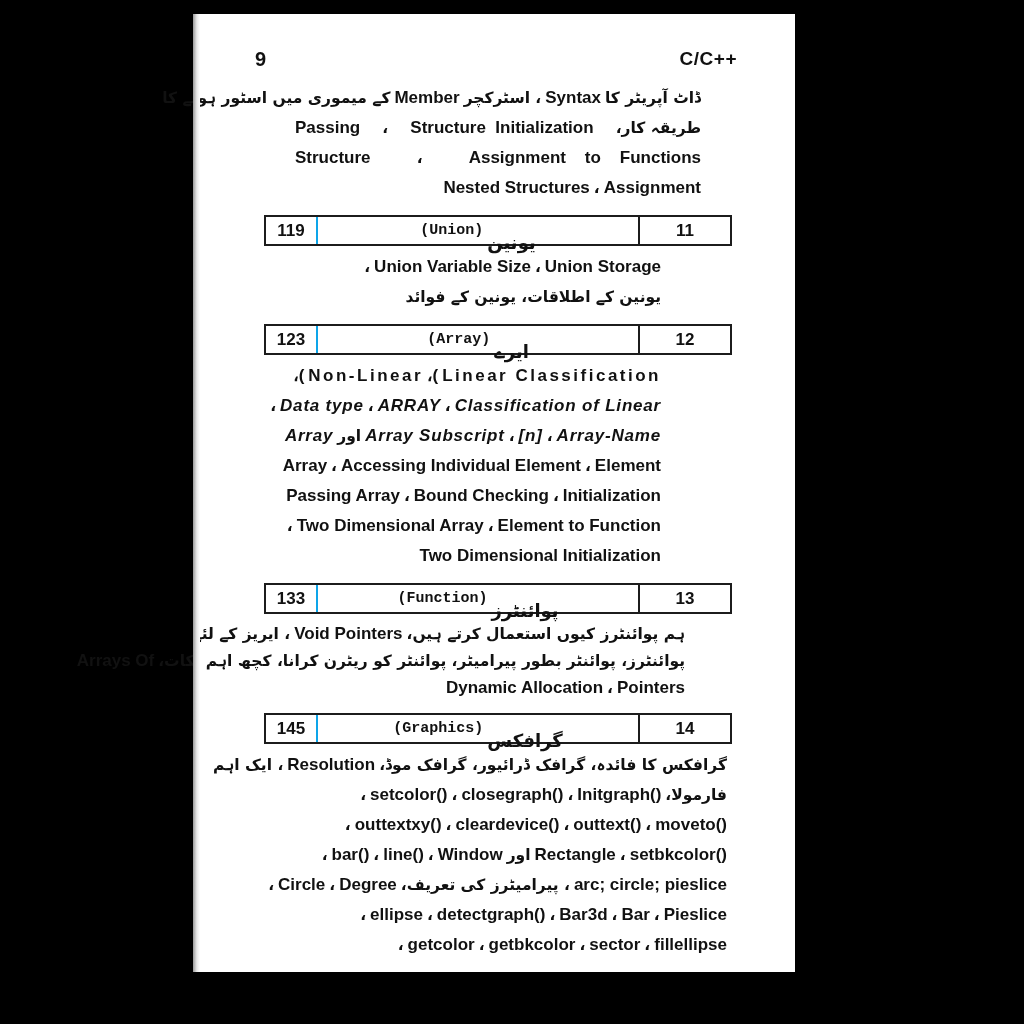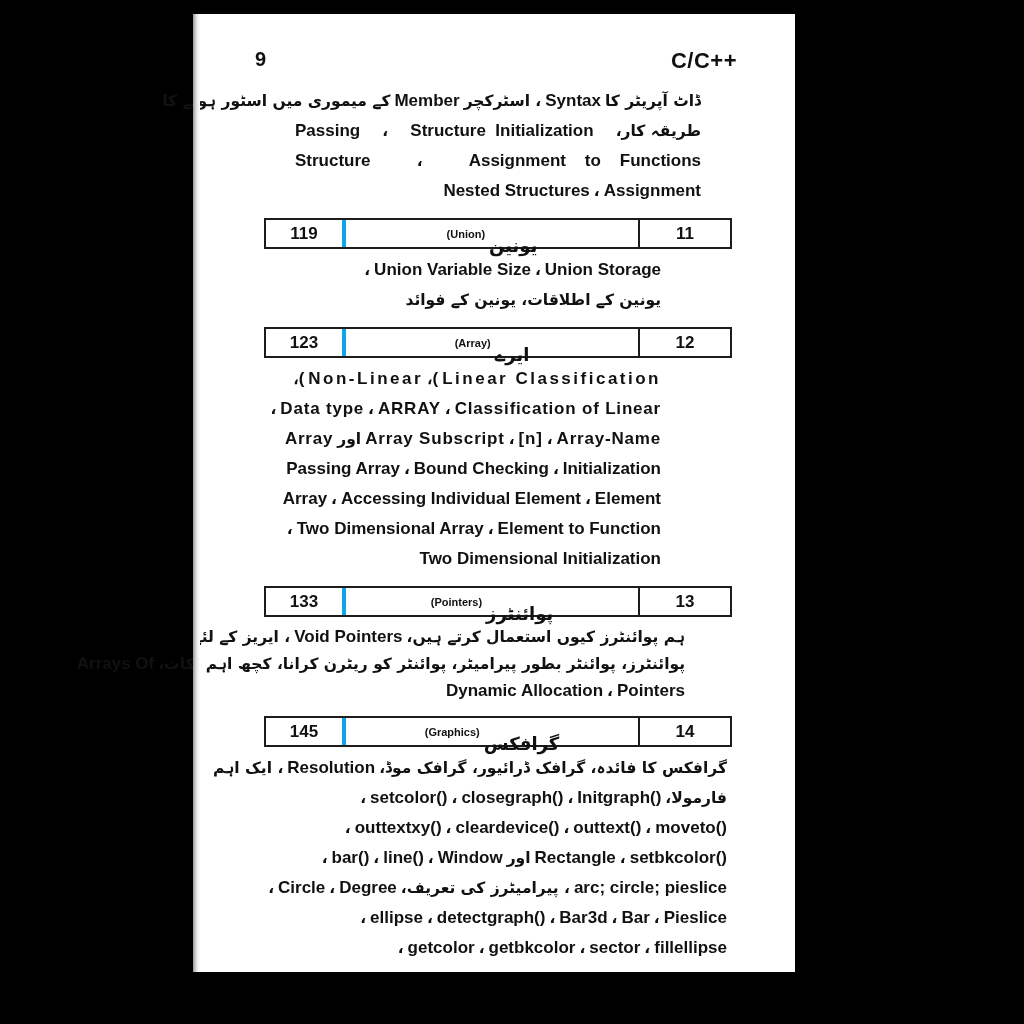--- a/index.html
+++ b/index.html
@@ -14,56 +14,56 @@
   }
   .page:before{ 
     content:"";position:absolute;left:0;top:0;bottom:0;width:7px;
     background:linear-gradient(90deg,#9a9a9a,#e8e8e8 55%,#fff);
   }
   .page-head{
     display:flex;justify-content:space-between;align-items:flex-start;
     padding:34px 58px 0 62px;
   }
   .pgnum{font-family:"Liberation Sans",sans-serif;font-weight:bold;font-size:20px;}
-  .booktitle{font-family:"Liberation Sans",sans-serif;font-weight:bold;font-size:22px;letter-spacing:.5px;}
+  .booktitle{font-family:"Liberation Sans",sans-serif;font-weight:bold;font-size:19px;letter-spacing:.5px;}
   #content{margin-top:12px;}
   
   .sec{margin:0 0 6px 0;}
   .bline{
     direction:rtl;text-align:right;white-space:nowrap;
     line-height:30px;height:30px;font-size:15px;font-weight:bold;
   }
   .bline .c{display:inline-block;margin:0 2px;white-space:pre;}
   .c[dir="ltr"]{font-family:"Liberation Sans",sans-serif;font-weight:bold;font-size:17px;}
   .c[dir="rtl"]{font-family:"DejaVu Sans",sans-serif;font-size:15.5px;font-weight:bold;}
   .bline.justify{display:flex;flex-direction:row;justify-content:space-between;}
   .bline.spread .c[dir="ltr"]{letter-spacing:2.5px;}
-  .bline.spread1 .c[dir="ltr"]{letter-spacing:.8px;}
+  .bline.spread1 .c[dir="ltr"]{letter-spacing:.8px;font-style:italic;}
   
   .pad-s1{padding-left:100px;padding-right:92px;}
   .pad-s2{padding-left:120px;padding-right:132px;}
   .pad-s3{padding-right:132px;margin-left:26px;}
   .pad-s4{padding-left:95px;padding-right:108px;}
   .pad-s4 .bline{line-height:27px;height:27px;}
   .pad-s5{padding-left:100px;padding-right:66px;}
   
   .crow{
     margin:12px 0 6px 71px;width:468px;height:31px;
     display:flex;border:2px solid #1c1c1c;box-sizing:border-box;background:#fff;
   }
   .crow .cell{
     display:flex;align-items:center;justify-content:center;box-sizing:border-box;
     font-family:"Liberation Sans",sans-serif;font-weight:bold;font-size:17px;
   }
-  .cell.pno{width:80px;border-right:4px solid #0ea5e9;}
+  .cell.pno{width:52px;border-right:2px solid #0ea5e9;}
   .cell.ttl{flex:1;direction:rtl;border-right:2px solid #1c1c1c;}
   .cell.chn{width:90px;}
   .ttl .tc{display:inline-block;margin:0 2px;}
   .ttl .tc[dir="rtl"]{font-family:"DejaVu Sans",sans-serif;font-size:18px;font-weight:bold;margin-top:24px;}
-  .ttl .tc[dir="ltr"]{font-family:Liberation Sans, sans-serif;font-size:11px;font-weight:bold;}
+  .ttl .tc[dir="ltr"]{font-family:Liberation Mono, monospace;font-size:15px;font-weight:bold;}
 </style>
 </head>
 <body>
 
 <div class="page">
   <div class="page-head">
     <span class="pgnum">9</span>
     <span class="booktitle">C/C++</span>
   </div>
   <div id="content">
@@ -99,30 +99,30 @@
         <div class="cell ttl" dir="rtl">
           <span class="tc" dir="rtl">ایرے</span>
           <span class="tc" dir="ltr">(Array)</span>
         </div>
         <div class="cell chn">12</div>
       </div>
       <div class="sec pad-s3">
         <div class="bline spread" dir="rtl"><span class="c" dir="ltr">Linear Classification</span><span class="c" dir="ltr">،(</span><span class="c" dir="ltr">Non-Linear</span><span class="c" dir="ltr">،(</span></div>
         <div class="bline spread1" dir="rtl"><span class="c" dir="ltr">Classification of Linear</span><span class="c" dir="rtl">،</span><span class="c" dir="ltr">ARRAY</span><span class="c" dir="rtl">،</span><span class="c" dir="ltr">Data type</span><span class="c" dir="rtl">،</span></div>
         <div class="bline spread1" dir="rtl"><span class="c" dir="ltr">Array-Name</span><span class="c" dir="rtl">،</span><span class="c" dir="ltr">[n]</span><span class="c" dir="rtl">،</span><span class="c" dir="ltr">Array Subscript</span><span class="c" dir="rtl">اور</span><span class="c" dir="ltr">Array</span></div>
+        <div class="bline" dir="rtl"><span class="c" dir="ltr">Element</span><span class="c" dir="rtl">،</span><span class="c" dir="ltr">Accessing Individual Element</span><span class="c" dir="rtl">،</span><span class="c" dir="ltr">Array</span></div>
         <div class="bline" dir="rtl"><span class="c" dir="ltr">Initialization</span><span class="c" dir="rtl">،</span><span class="c" dir="ltr">Bound Checking</span><span class="c" dir="rtl">،</span><span class="c" dir="ltr">Passing Array</span></div>
-        <div class="bline" dir="rtl"><span class="c" dir="ltr">Element</span><span class="c" dir="rtl">،</span><span class="c" dir="ltr">Accessing Individual Element</span><span class="c" dir="rtl">،</span><span class="c" dir="ltr">Array</span></div>
         <div class="bline" dir="rtl"><span class="c" dir="ltr">Element to Function</span><span class="c" dir="rtl">،</span><span class="c" dir="ltr">Two Dimensional Array</span><span class="c" dir="rtl">،</span></div>
         <div class="bline" dir="rtl"><span class="c" dir="ltr">Two Dimensional Initialization</span></div>
       </div>
       <div class="crow">
         <div class="cell pno">133</div>
         <div class="cell ttl" dir="rtl">
           <span class="tc" dir="rtl">پوائنٹرز</span>
-          <span class="tc" dir="ltr">(Pointers)</span>
+          <span class="tc" dir="ltr">(Function)</span>
         </div>
         <div class="cell chn">13</div>
       </div>
       <div class="sec pad-s4">
         <div class="bline" dir="rtl"><span class="c" dir="rtl">ہم پوائنٹرز کیوں استعمال کرتے ہیں،</span><span class="c" dir="ltr">Void Pointers</span><span class="c" dir="rtl">، ایریز کے لئے</span></div>
         <div class="bline" dir="rtl"><span class="c" dir="rtl">پوائنٹرز، پوائنٹر بطور پیرامیٹر، پوائنٹر کو ریٹرن کرانا، کچھ اہم نکات،</span><span class="c" dir="ltr">Arrays Of</span></div>
         <div class="bline" dir="rtl"><span class="c" dir="ltr">Pointers</span><span class="c" dir="rtl">،</span><span class="c" dir="ltr">Dynamic Allocation</span></div>
       </div>
       <div class="crow">
         <div class="cell pno">145</div>

